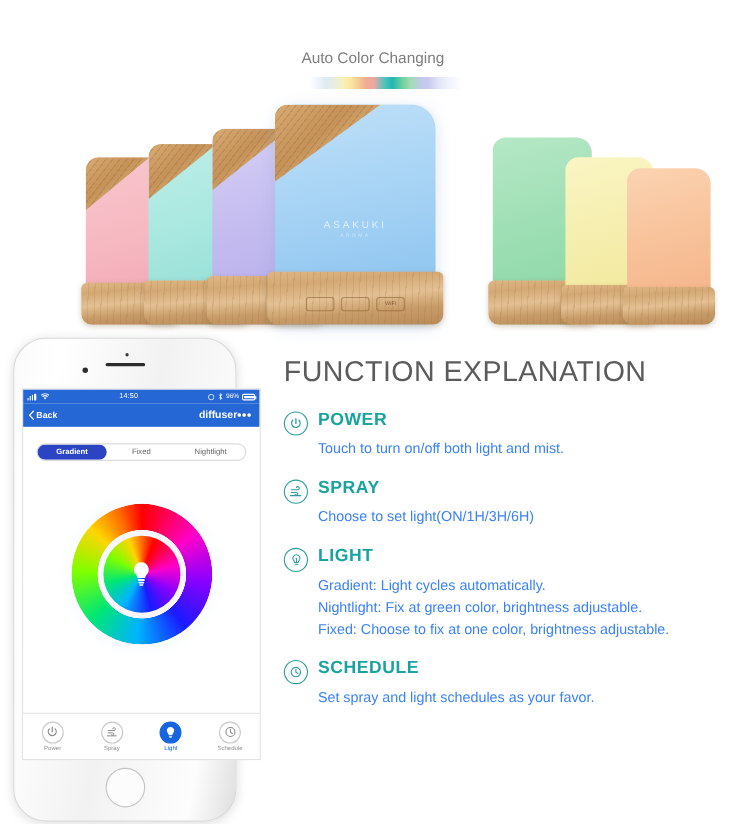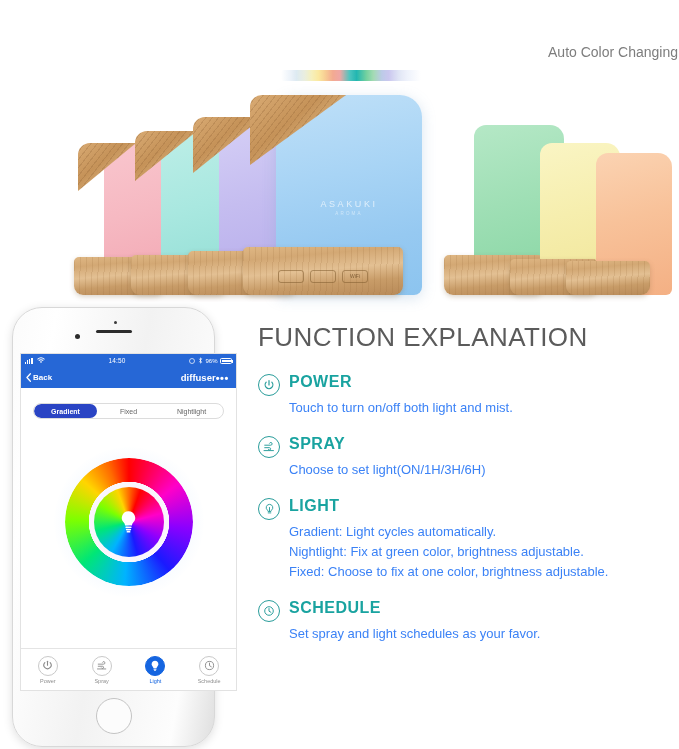--- a/index.html
+++ b/index.html
@@ -16,21 +16,21 @@
     position: absolute; top: 0; left: 0; width: 679px;
     text-align: center;
     font-size: 37px; line-height: 44px;
     font-weight: 400; color: #3b3b3b;
     letter-spacing: 0.3px;
     padding-top: 2px;
   }
   .hero-title .num { font-weight: 300; }
   .hero-sub {
     position: absolute; top: 44px; left: 0; width: 678px;
-    text-align: right;
+    text-align: center;
     font-size: 14px; color: #7d7d7d; font-weight: 400;
   }
   .hero-bar {
     position: absolute; top: 70px; left: 281px;
     width: 140px; height: 11px; border-radius: 3px;
     background: linear-gradient(90deg,
       #ffffff 0%, #eef4fa 6%, #dce9f2 11%, #e9eedd 17%,
       #f6f0b9 22%, #fbe79a 27%, #f7c98e 32%, #f3a68c 37%,
       #efa3a0 42%, #44c2bc 49%, #17b3ad 54%, #6dcf9a 61%,
       #9fd9b0 66%, #b9c9e6 72%, #c8c5ef 77%, #dfe4f5 84%,
@@ -38,21 +38,20 @@
     filter: blur(0.4px);
     opacity: 0.95;
   }
 
   
   .lineup { position: absolute; top: 95px; left: 0; width: 679px; height: 200px; }
   .unit { position: absolute; bottom: 0; }
   .unit .body {
     position: absolute; left: 0; bottom: 0; width: 100%;
     border-radius: 12px 14px 6px 6px;
-    margin-left: 26px;
   }
   .unit .cap {
     position: absolute; left: 0; top: 0;
     border-radius: 12px 0 0 0;
     overflow: hidden;
   }
   .unit .base {
     position: absolute; left: -5%; bottom: 0; width: 110%;
     border-radius: 5px 5px 9px 9px;
     background: linear-gradient(175deg,#dfb784 0%,#d3a874 22%,#e3c093 48%,#c89c68 72%,#b88a58 100%);

